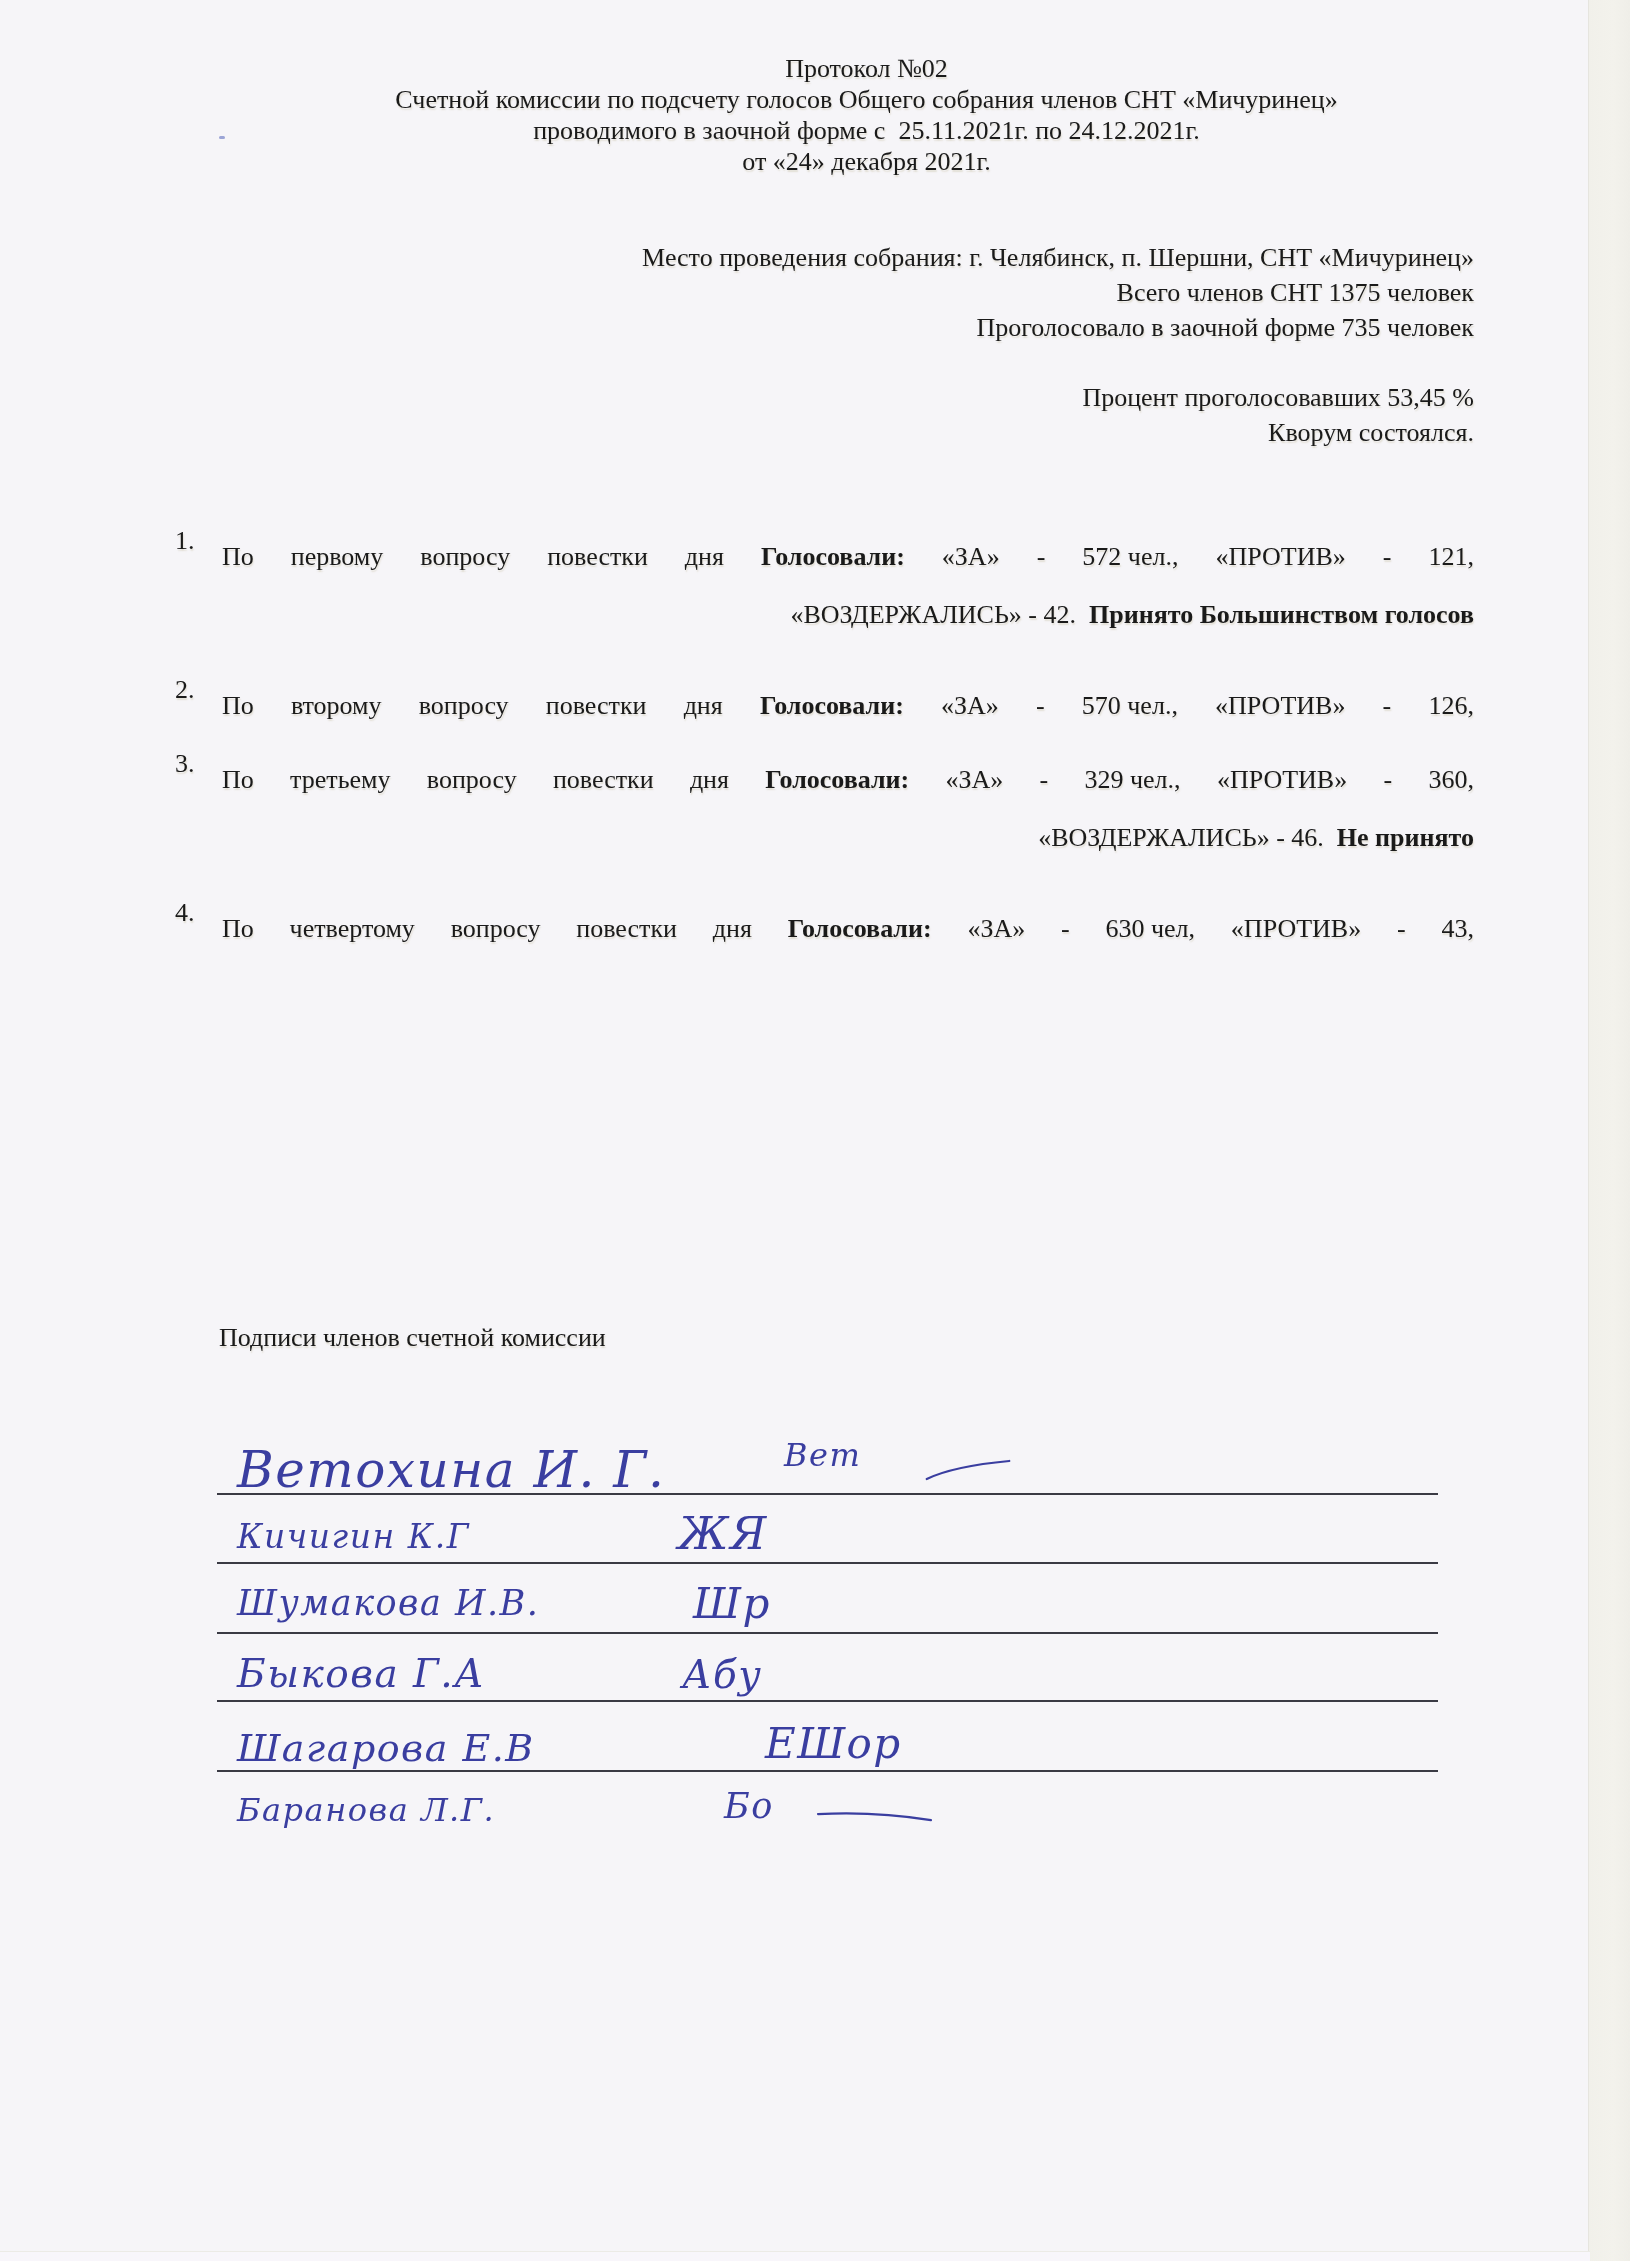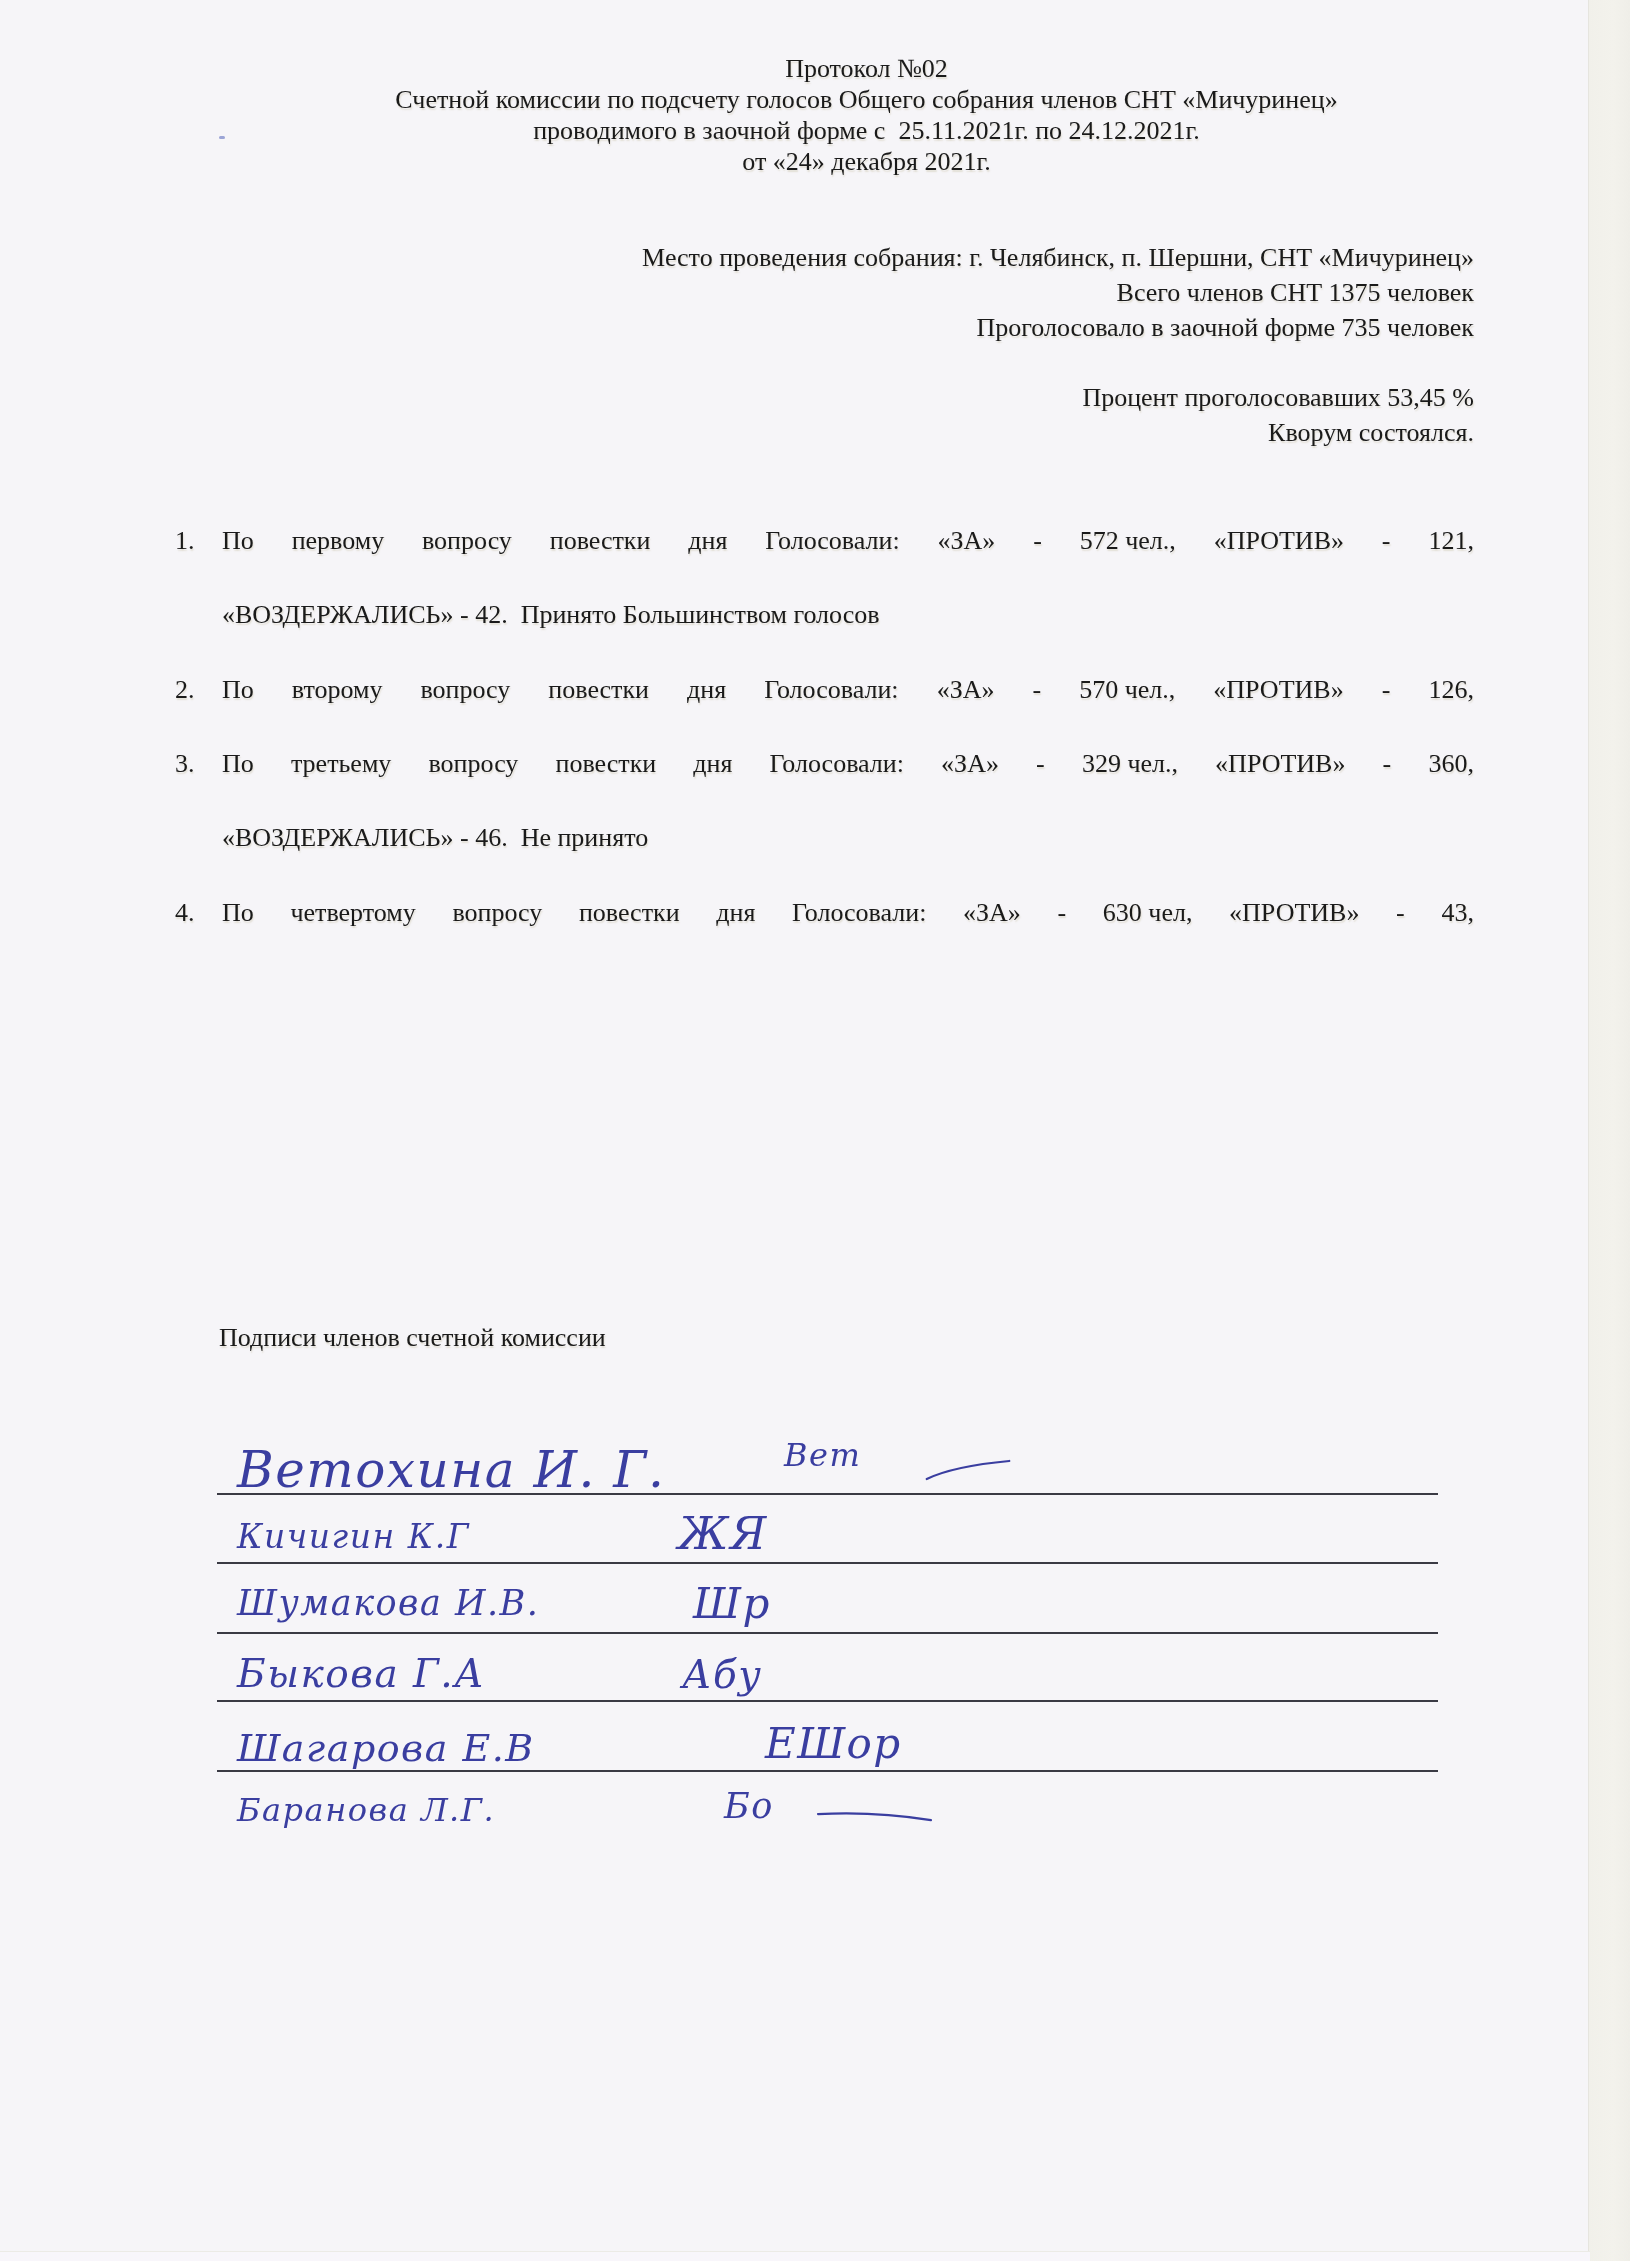--- a/index.html
+++ b/index.html
@@ -43,23 +43,23 @@
     }
     .item { position: relative; margin-bottom: 0; }
     .item .line1 {
       display: flex; justify-content: space-between; align-items: baseline;
       height: 74px; line-height: 33px;
       padding-left: 47px; position: relative;
     }
     .item .num { position: absolute; left: 0; top: 0; }
     .item .line1 span.w { white-space: pre; }
     .item .line2 {
-      height: 75px; line-height: 33px; padding-left: 47px; white-space: pre;
-    }
-    b { font-weight: normal; }
+      height: 75px; line-height: 33px; padding-left: 47px; white-space: pre; text-align: right;
+    }
+    b { font-weight: bold; margin-top: 16px; }
 
     .sign-heading {
       position: absolute; top: 1321px; left: 219px;
       font-size: 26px; line-height: 33px;
     }
 
     .sig-lines { position: absolute; left: 217px; top: 0; width: 1221px; }
     .sig-line {
       position: absolute; left: 0; width: 1221px; height: 1.5px;
       background: #3a3a44;

